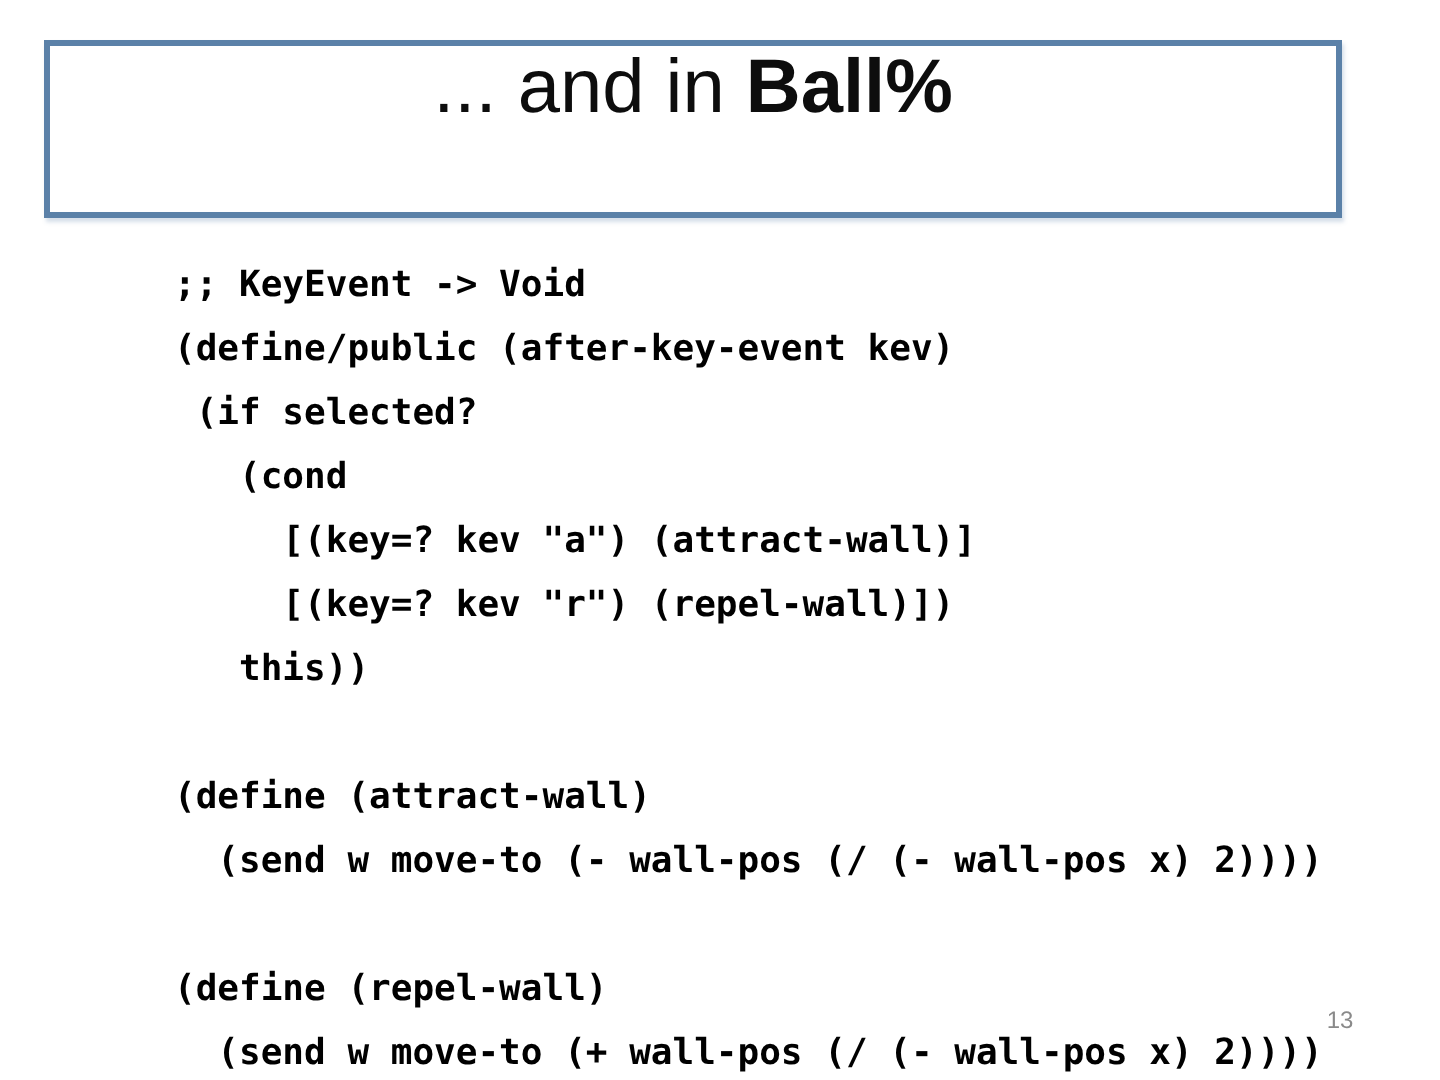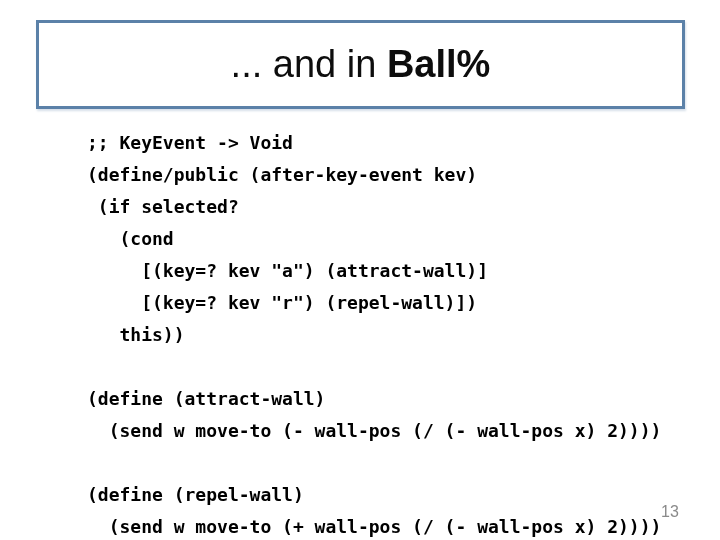--- a/index.html
+++ b/index.html
@@ -10,29 +10,28 @@
   .slide {
     position: relative;
     width: 720px;
     height: 540px;
     background: #ffffff;
     overflow: hidden;
     font-family: "Liberation Sans", sans-serif;
   }
   .title-box {
     position: absolute;
-    left: 36px;
+    left: 22px;
     top: 20px;
     width: 643px;
     height: 83px;
     border: 3px solid #5b81a8;
     background: #ffffff;
     box-shadow: 1px 2px 2px rgba(91, 129, 168, 0.25);
     display: flex;
-    align-items: center;
     justify-content: center;
   }
   .slide-title {
     margin: 0;
     font-size: 38px;
     font-weight: 400;
     color: #0d0d0d;
     letter-spacing: 0px;
     white-space: pre;
   }
@@ -50,21 +49,21 @@
     line-height: 32px;
     color: #000000;
     white-space: pre;
   }
   .page-number {
     position: absolute;
     left: 655px;
     top: 503px;
     width: 30px;
     text-align: center;
-    font-size: 16px;
+    font-size: 12px;
     color: #8a8a8a;
   }
 </style>
 </head>
 <body>
 
 <div class="slide">
 
   <div class="title-box">
     <h1 class="slide-title"><span>... and in </span><span class="emph">Ball%</span></h1>

